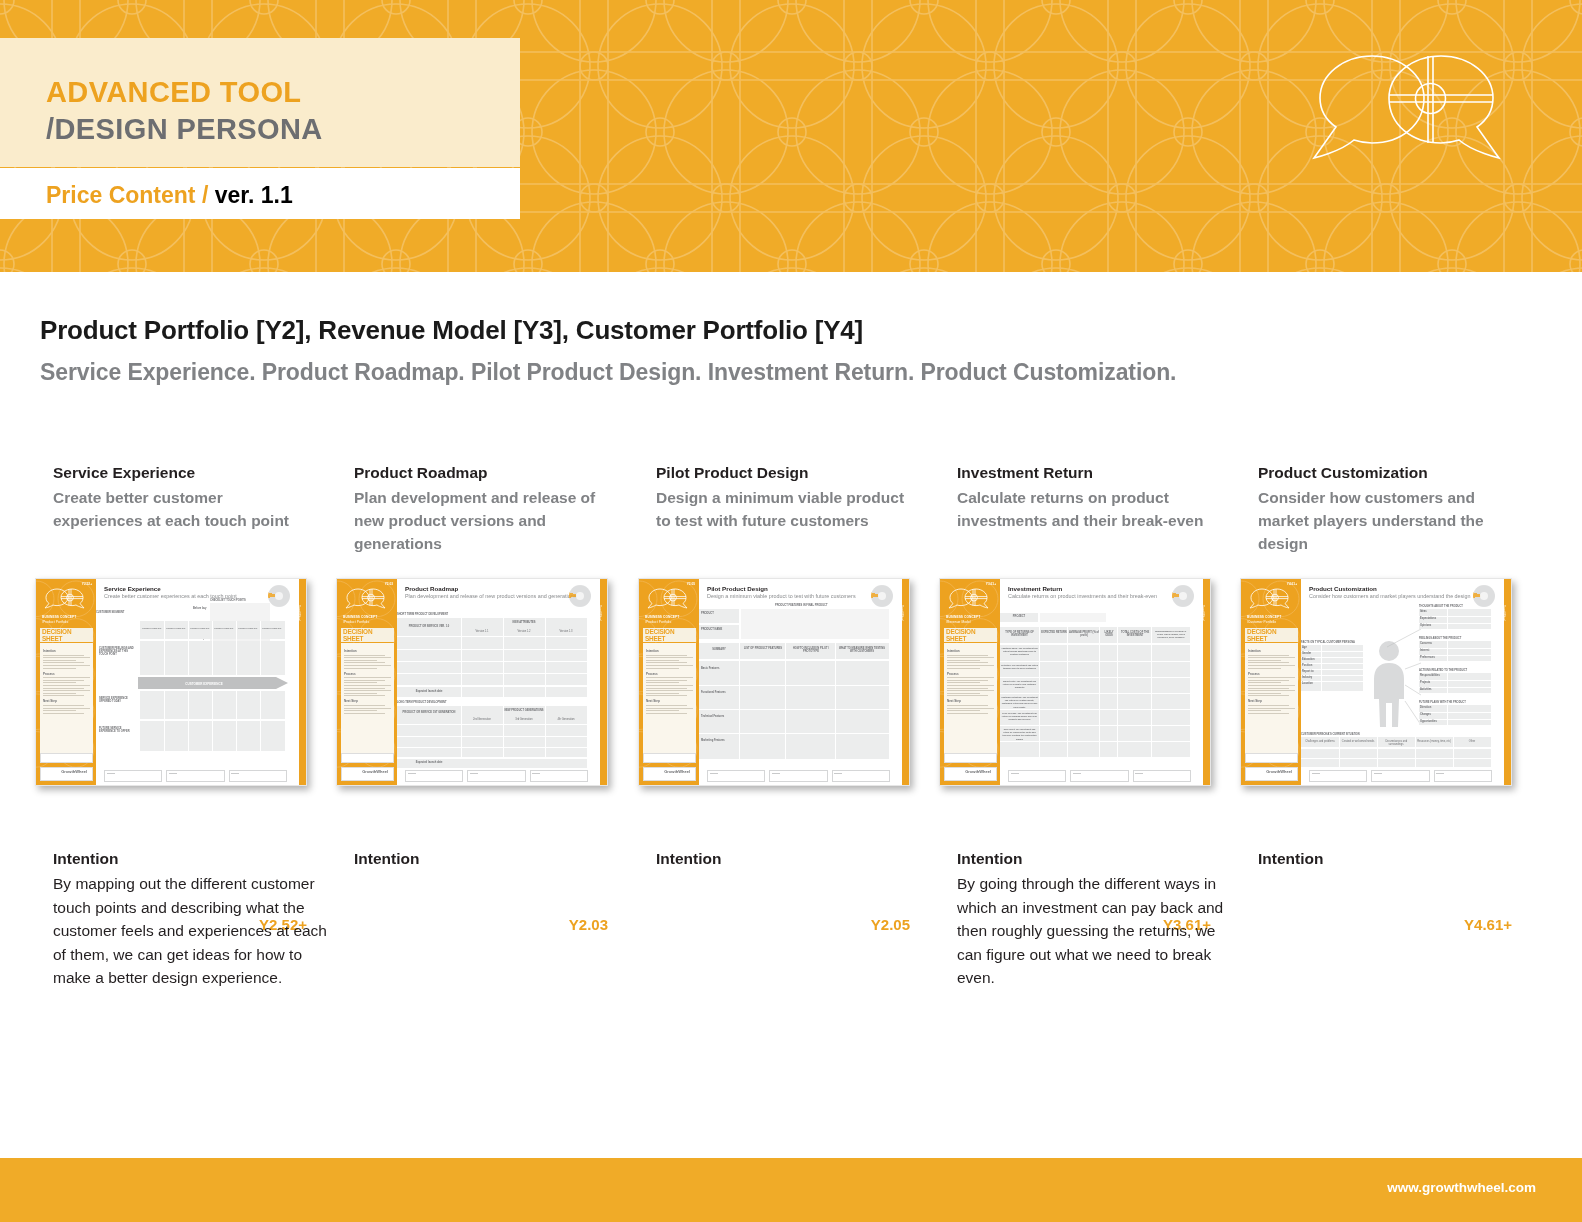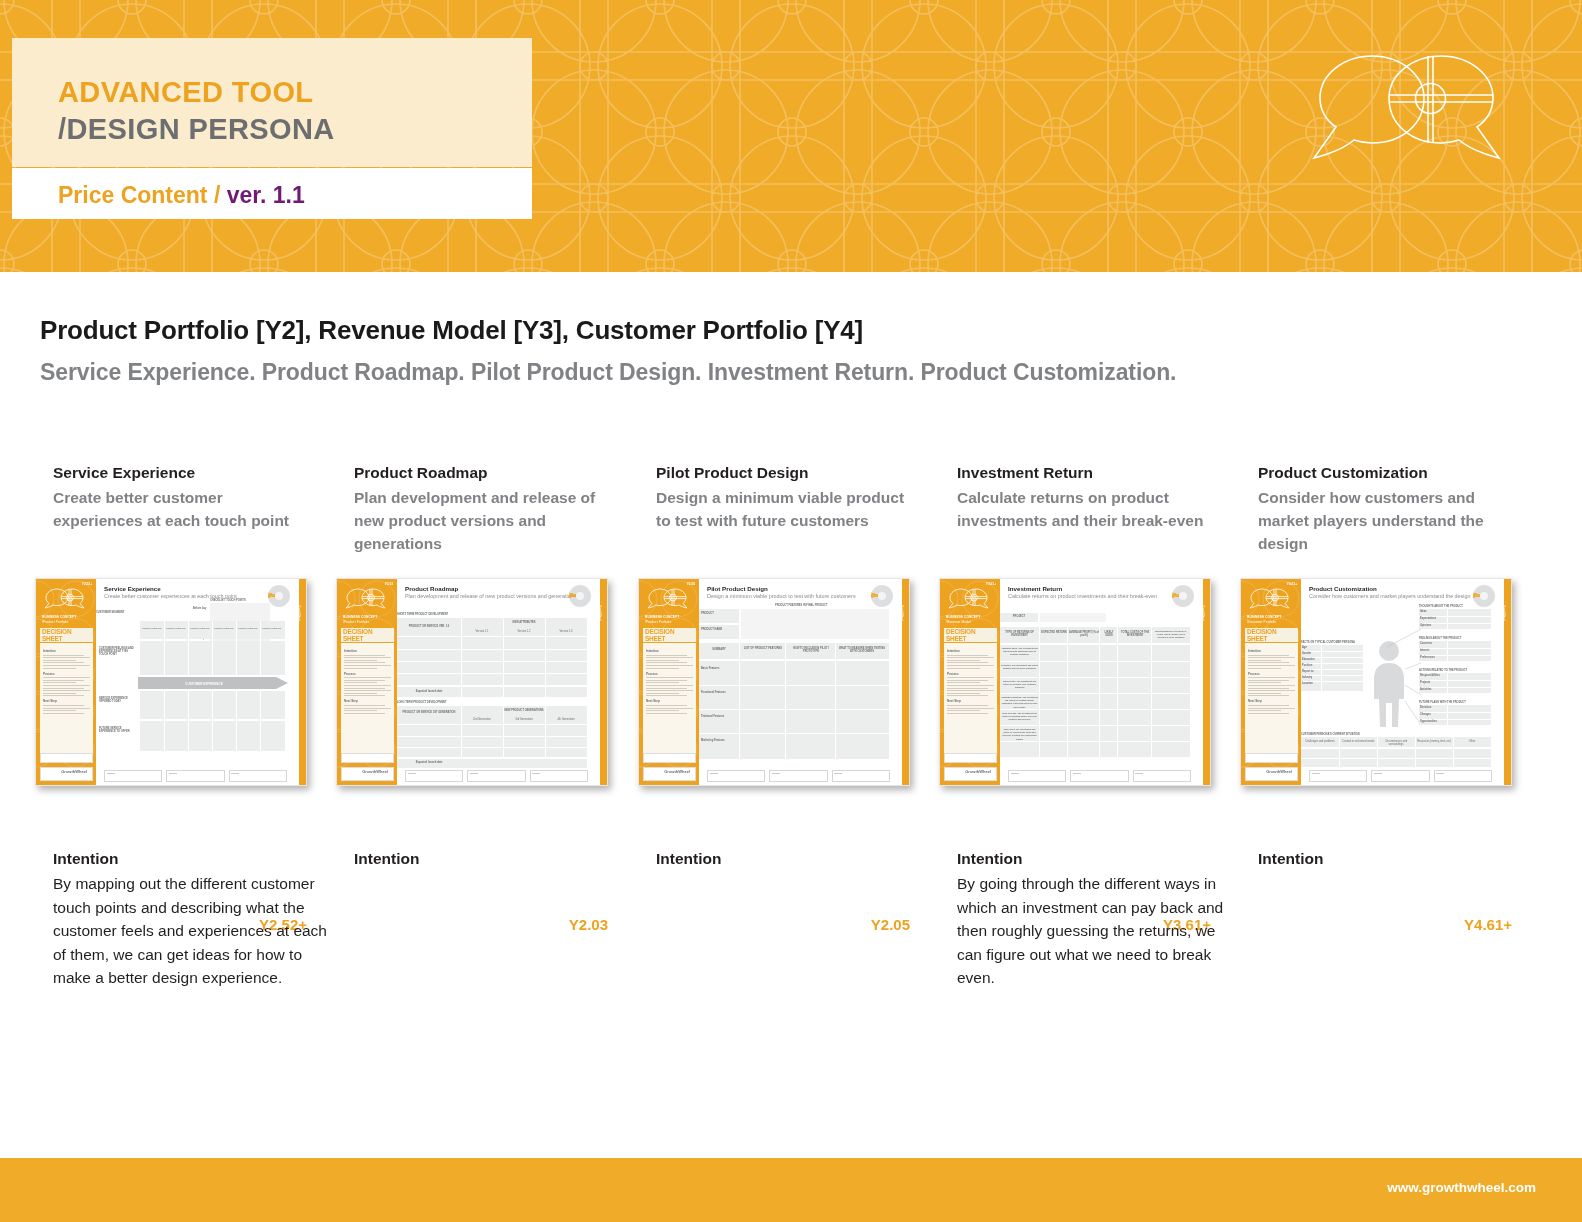--- a/index.html
+++ b/index.html
@@ -12,21 +12,20 @@
     overflow:hidden;
   }
 
   
   .header {
     position:relative;
     width:1582px;
     height:272px;
     background:#f0ab28;
     overflow:hidden;
-    padding-left:12px;
   }
   .header-pattern{
     position:absolute;
     inset:0;
     opacity:.55;
   }
   .header-inner{ position:relative; z-index:3; }
 
   .band-cream{
     position:absolute;
@@ -57,21 +56,21 @@
     color:#6d6e71;
   }
   .subbar{
     position:absolute;
     left:46px; top:182px;
     font-size:23px;
     font-weight:bold;
     color:#eda220;
     white-space:nowrap;
   }
-  .subbar .ver{ color:#701a75; font-weight:bold; }
+  .subbar .ver{ color:#000000; font-weight:bold; }
 
   .logo-bubbles{
     position:absolute;
     right:72px; top:48px;
     width:200px; height:118px;
     z-index:4;
   }
 
   
   .page-title{

